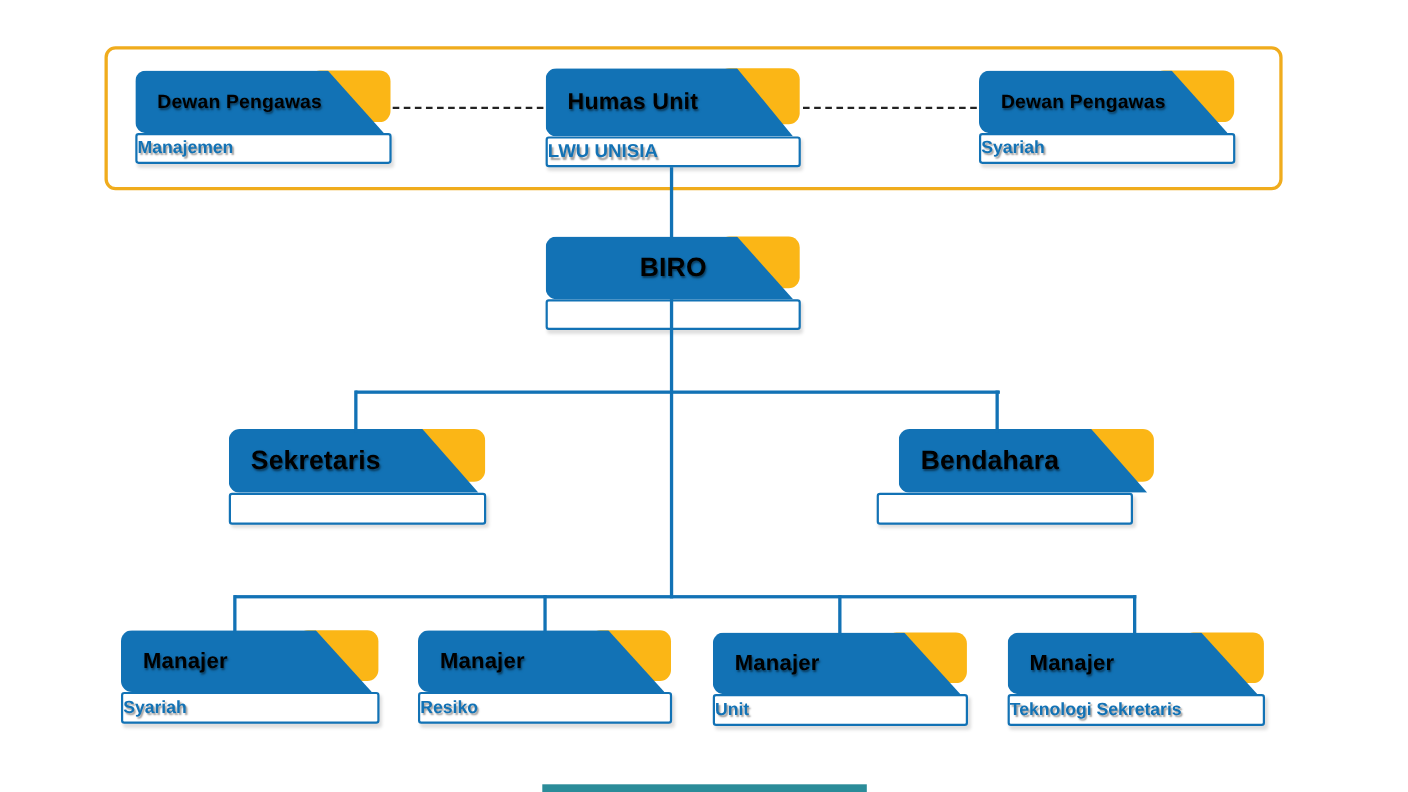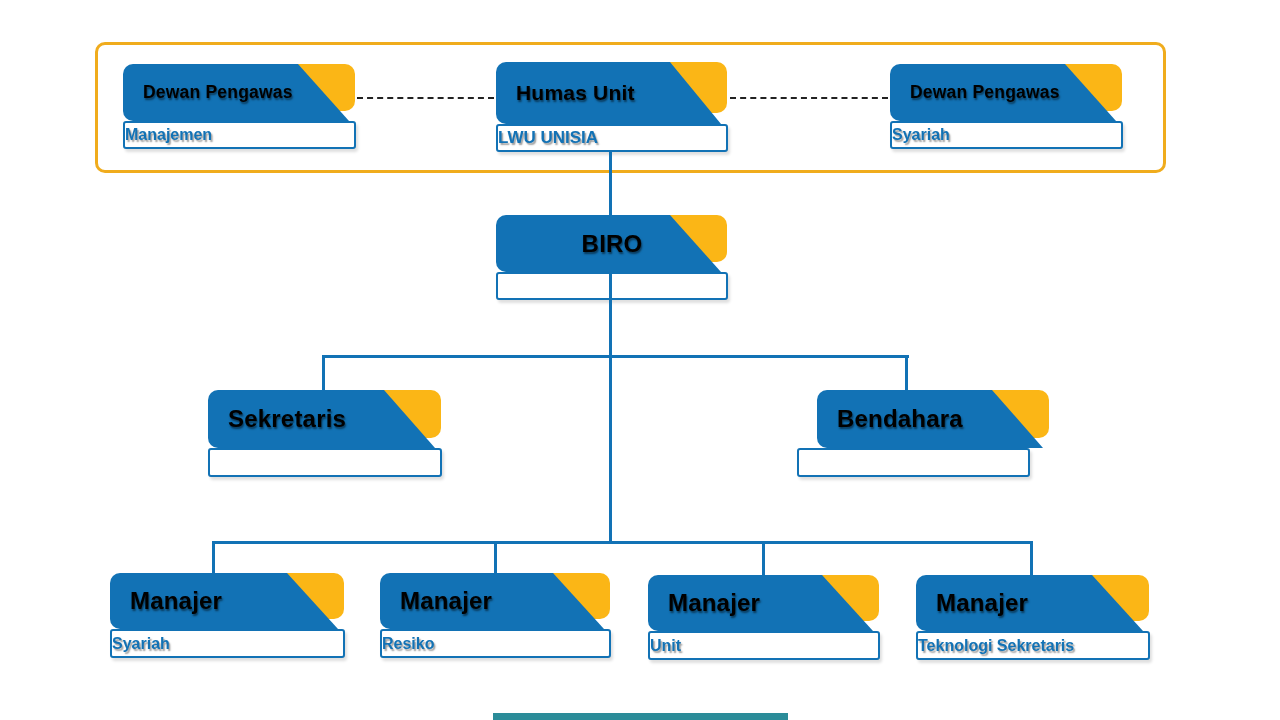--- a/index.html
+++ b/index.html
@@ -23,21 +23,21 @@
   .card{position:relative;width:100%;}
   .tab{position:absolute;top:0;right:1px;width:74px;height:82%;
        background:var(--yellow);border-radius:10px;}
   .front{position:absolute;inset:0;background:var(--blue);
          border-radius:10px 6px 6px 10px;
          clip-path:polygon(0 0, calc(100% - 58px) 0, calc(100% - 7px) 100%, 0 100%);
          display:flex;align-items:center;padding:0 20px;}
   .node.center .front{justify-content:center;padding:0;}
   .title{color:#000000;font-weight:bold;white-space:nowrap;letter-spacing:.2px;
          text-shadow:1px 2px 2px rgba(0,0,0,.5);text-align:center;}
-  .t17{font-size:17.5px;} .t18{font-size:24px;} .t20{font-size:24px;} .t21{font-size:21px;}
+  .t17{font-size:17.5px;} .t18{font-size:20px;} .t20{font-size:24px;} .t21{font-size:21px;}
   .sub{background:#ffffff;border:2px solid var(--blue);border-radius:3px;
        display:flex;align-items:center;padding:0 0;
        box-shadow:2px 3px 3px rgba(0,0,0,.13);}
   .subtext{color:var(--blue);font-weight:bold;font-size:16px;white-space:nowrap;
            text-shadow:1.5px 2px 1.5px rgba(40,40,40,.45);}
   .subtext.s17{font-size:17px;}
 
   
   .vline{position:absolute;width:3px;background:var(--blue);z-index:5;}
   .hline{position:absolute;height:3px;background:var(--blue);z-index:5;}

